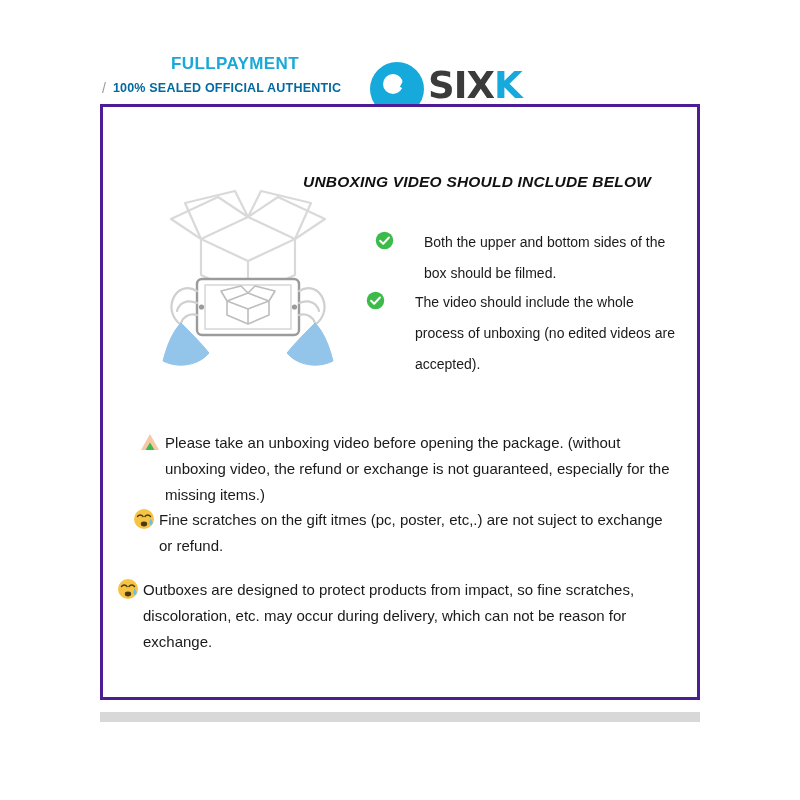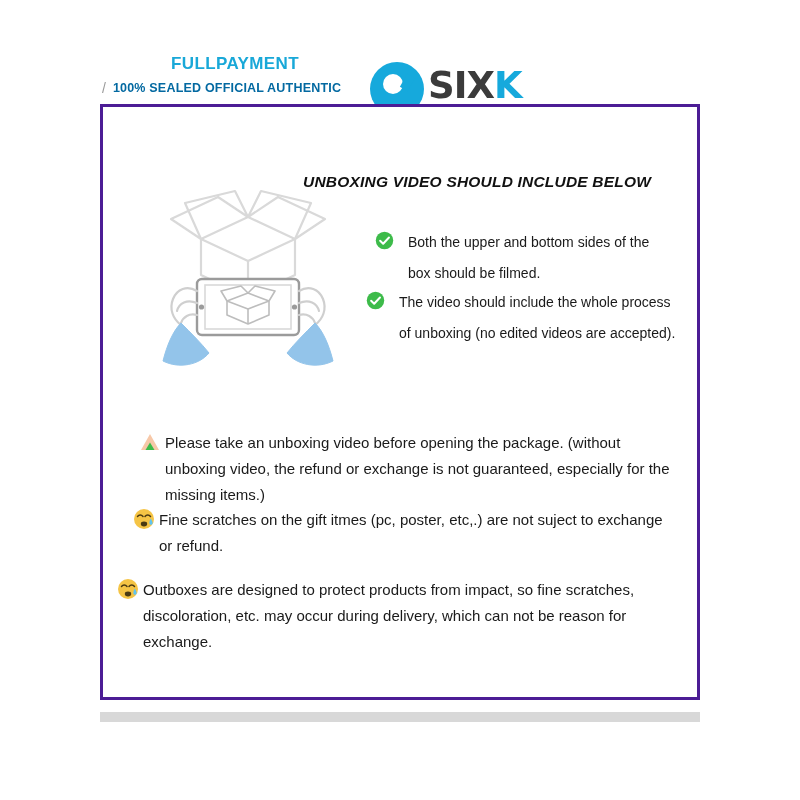--- a/index.html
+++ b/index.html
@@ -164,21 +164,21 @@
   }
   .bullet .check {
     position: absolute;
     left: 0;
     top: 4px;
     width: 19px;
     height: 19px;
   }
   .bullet .btext {
     display: block;
-    margin-left: 33px;
+    margin-left: 49px;
   }
   .bullet-1 { left: 272px; top: 120px; width: 300px; }
   .bullet-2 { left: 263px; top: 180px; width: 310px; }
 
   
   .note {
     position: absolute;
     font-size: 15px;
     line-height: 26px;
     color: #1a1a1a;

